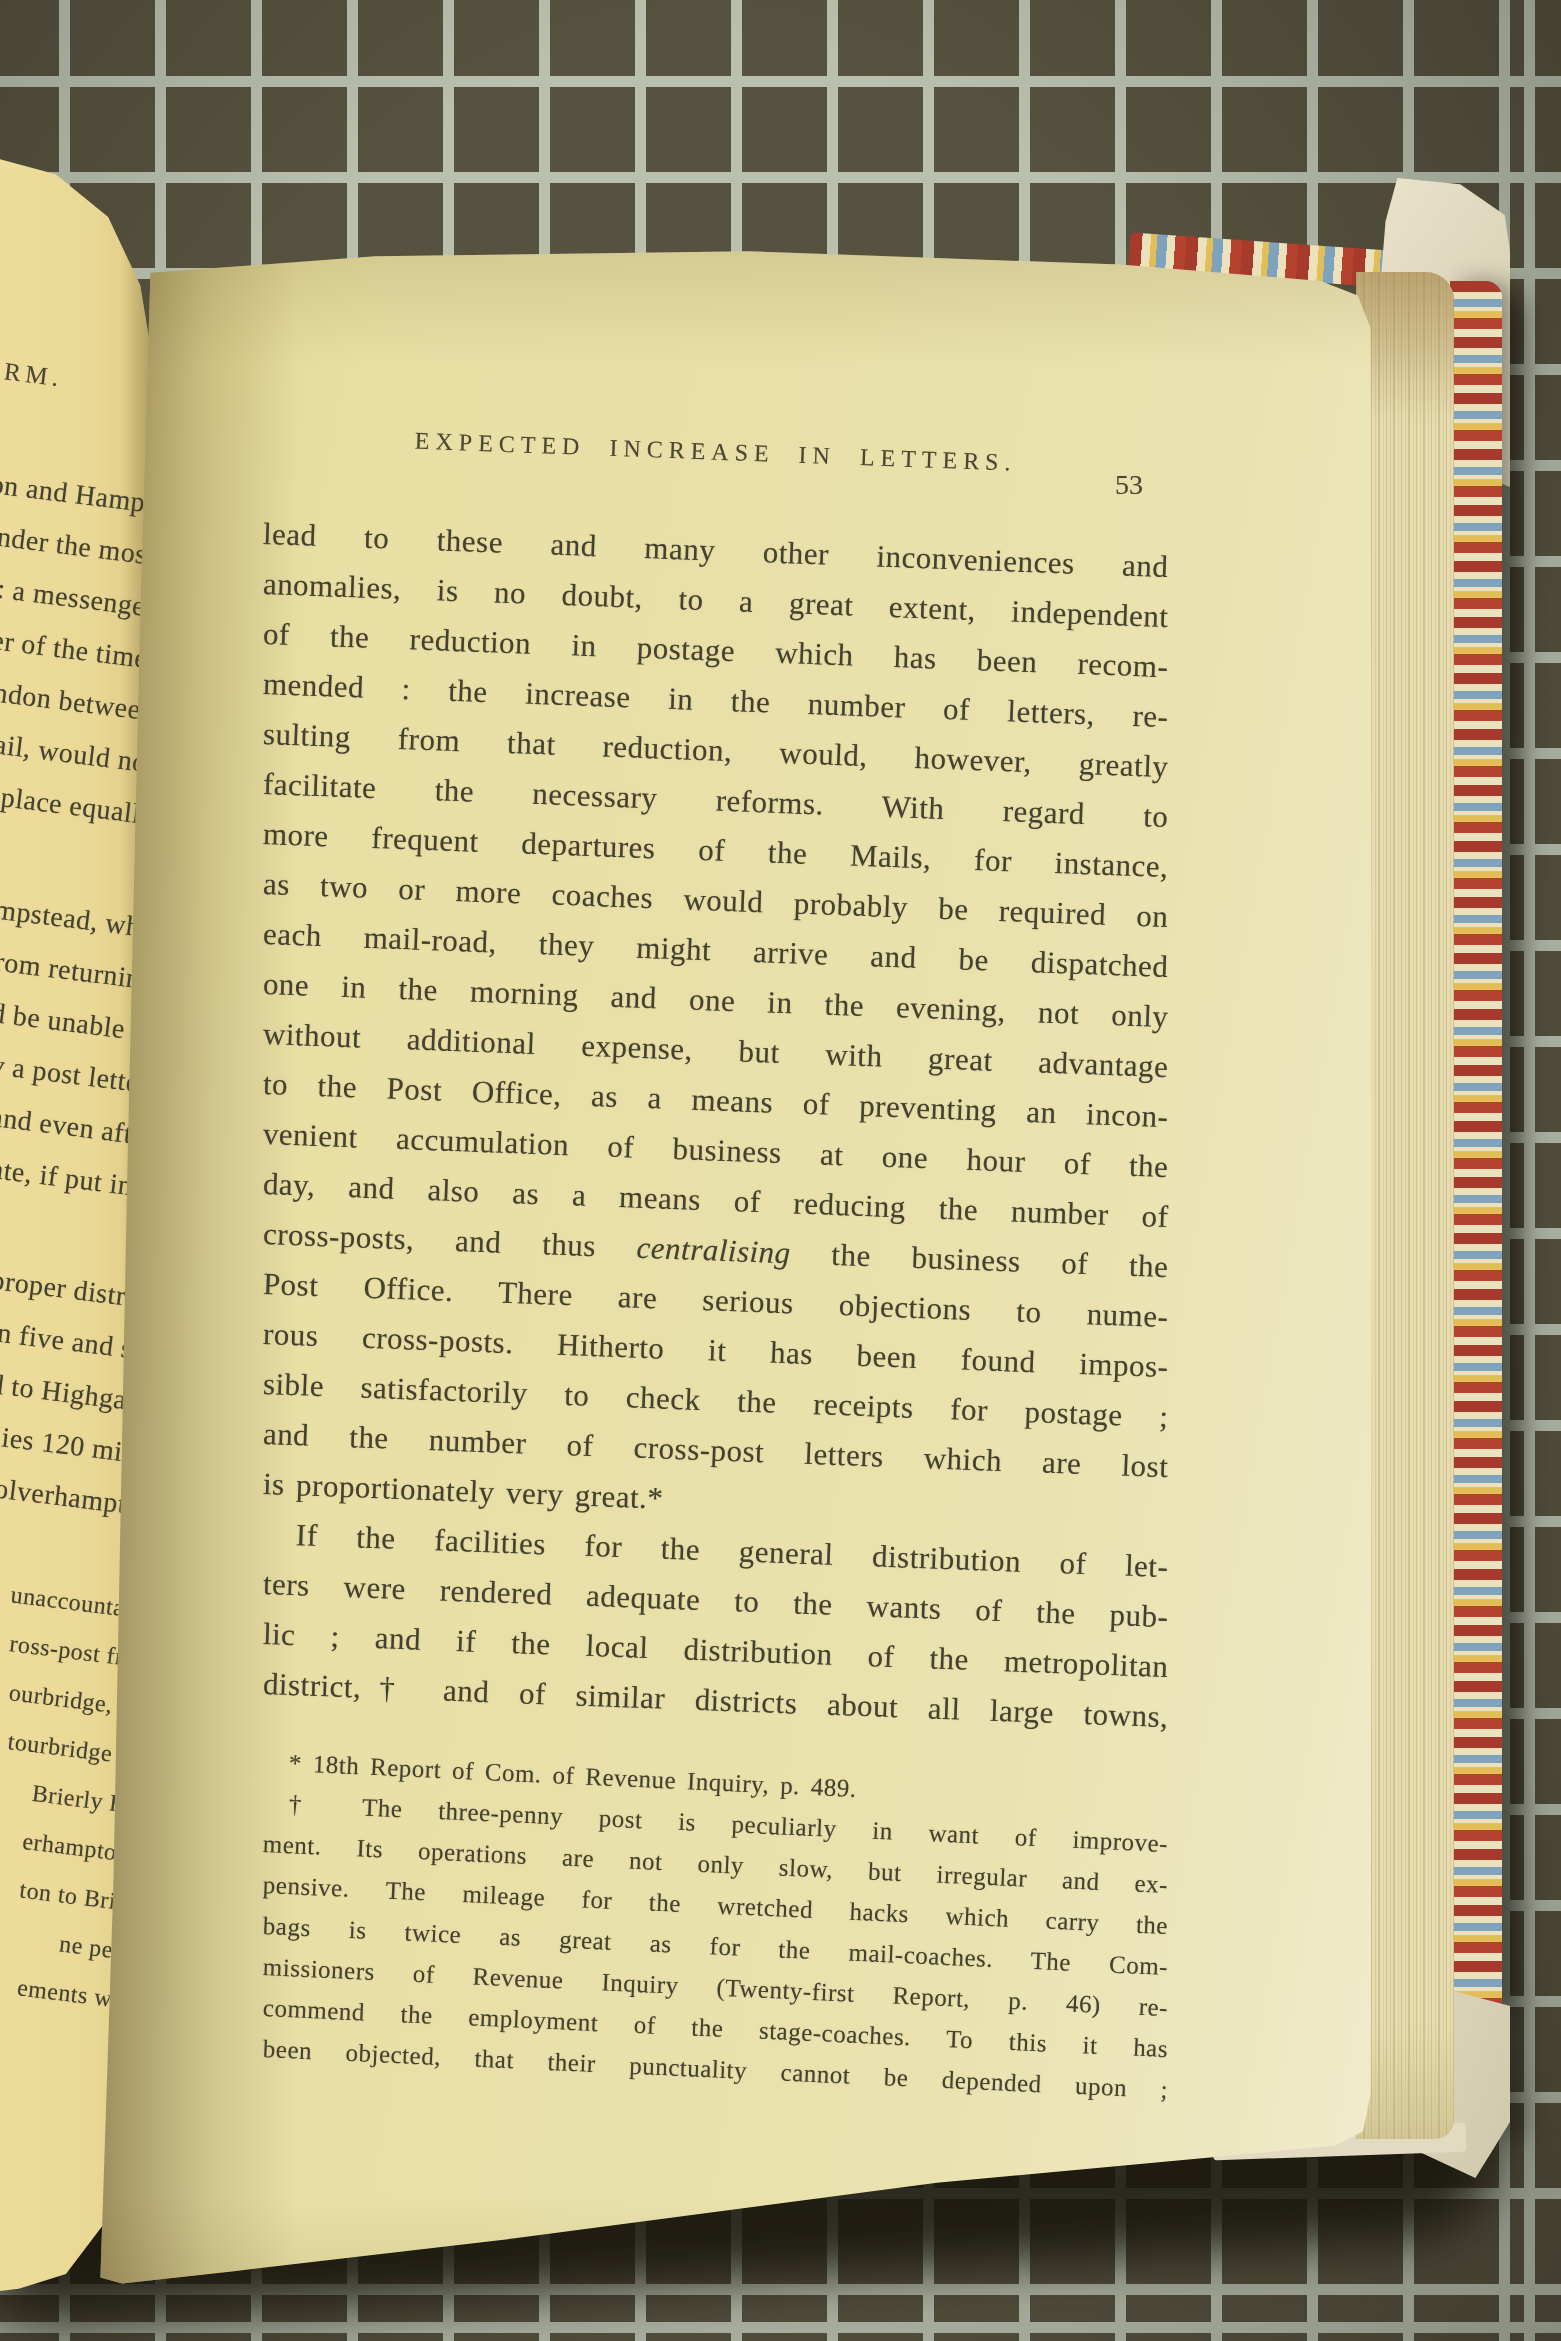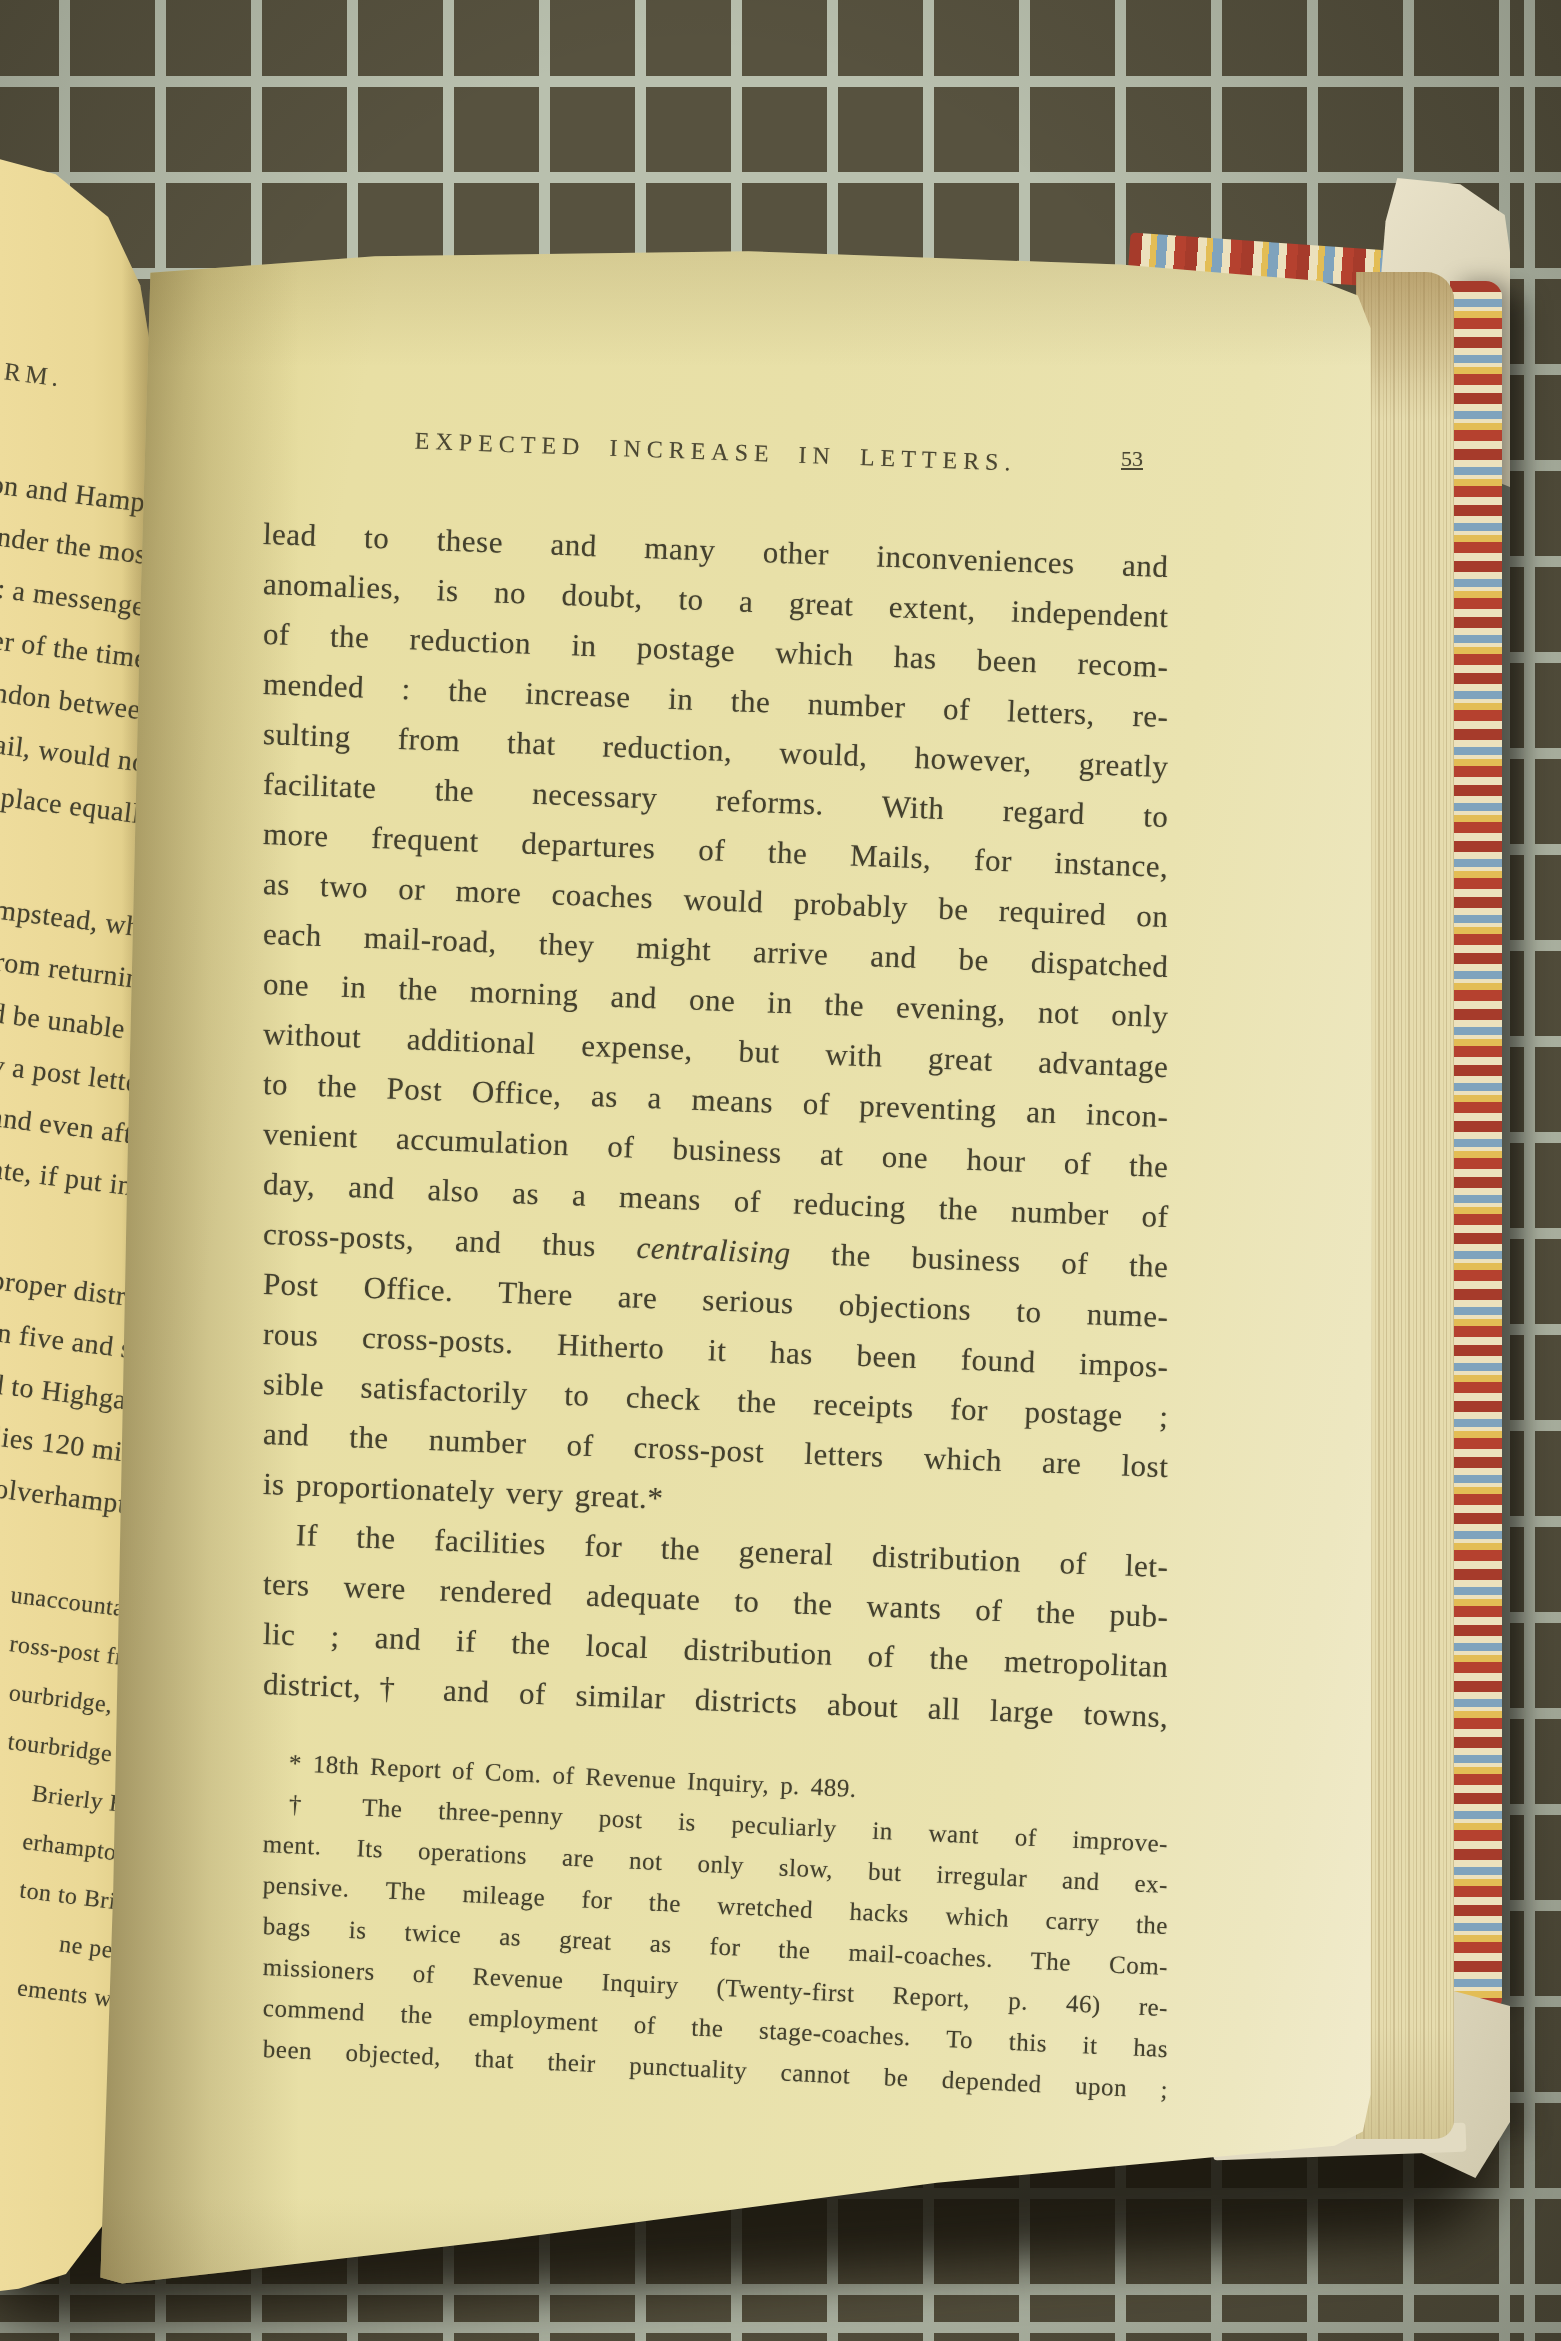--- a/index.html
+++ b/index.html
@@ -123,23 +123,22 @@
   }
   
   .page-text{position:absolute;left:169px;top:164px;width:906px;color:var(--ink);}
   .running-header{position:absolute;left:0;top:14px;width:100%;height:42px;}
   .header-title{
     display:block;text-align:center;font-size:24px;letter-spacing:6px;word-spacing:12px;
     color:var(--ink-soft);transform:rotate(2.1deg);transform-origin:0 50%;
     text-shadow:0 0 0.9px rgba(75,71,51,.35);
   }
   .page-number{
-    position:absolute;right:26px;top:24px;font-size:22px;color:var(--ink-soft);
+    position:absolute;right:26px;top:47px;font-size:28px;color:var(--ink-soft);
     text-shadow:0 0 0.9px rgba(75,71,51,.35);
-    text-decoration:underline;
   }
   .body-text{position:absolute;left:0;top:101px;width:100%;}
   .footnotes{position:absolute;left:0;top:1333px;width:100%;}
   .line{
     display:block;font-size:31px;line-height:50px;letter-spacing:0.5px;word-spacing:3.3px;
     text-align:justify;text-align-last:justify;white-space:normal;
     transform:rotate(2.1deg);transform-origin:0 50%;
     text-shadow:0 0 1.2px rgba(68,65,46,.4);
   }
   .footnotes .line{

